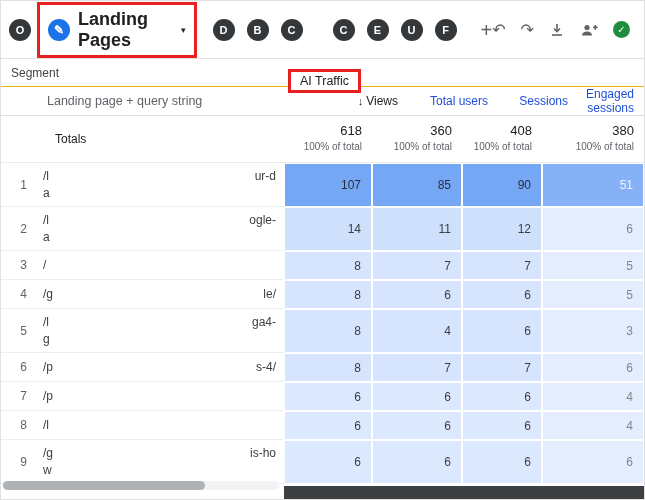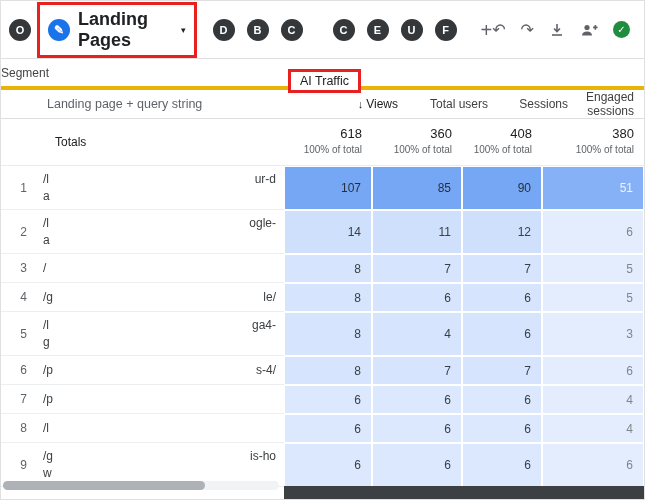--- a/index.html
+++ b/index.html
@@ -21,30 +21,30 @@
   .active-tab .circle{background:var(--accent-blue);margin-right:8px;font-size:12px;}
   .tab-label{font-size:18px;font-weight:600;color:#202124;}
   .caret{margin-left:7px;font-size:9px;color:#202124;}
   .add-btn{margin-left:18px;font-size:20px;color:#5f6368;cursor:pointer;line-height:1;}
   .toolbar{margin-left:auto;display:flex;align-items:center;gap:15px;color:#5f6368;padding-right:4px;}
   .ticon{font-size:16px;line-height:1;cursor:pointer;display:flex;align-items:center;}
   .ticon svg{display:block;}
   .check-badge{width:17px;height:17px;border-radius:50%;background:#1e8e3e;color:#fff;
     font-size:10px;display:flex;align-items:center;justify-content:center;cursor:pointer;}
   
-  .segment-row{height:27px;display:flex;align-items:center;
-    font-size:12px;color:#444;position:relative;border-bottom:4px solid #eab308;}
+  .segment-row{height:27px;display:flex;align-items:center;padding-left:10px;
+    font-size:12px;color:#444;position:relative;border-bottom:1px solid #eab308;}
   .ai-box{position:absolute;left:287px;top:10px;border:3px solid var(--annotation-red);
     padding:2px 9px;font-size:12.5px;color:#202124;background:#fff;}
   
   .grid-cols{display:grid;grid-template-columns:283px 88px 90px 80px 1fr;}
   
   .dim-row{height:28px;align-items:center;border-bottom:1px solid #dfdfdf;padding-left:36px;}
   .dim-label{padding-left:10px;font-size:12.5px;color:#5f6368;}
-  .col-h{text-align:right;padding-right:10px;font-size:12px;color:#404040;cursor:pointer;}
+  .col-h{text-align:right;padding-right:10px;font-size:12px;color:#1d4ed8;cursor:pointer;}
   .col-h.first{color:#202124;}
   .sort-arrow{font-size:11px;margin-right:3px;color:#202124;}
   
   .totals-row{height:46px;border-bottom:1px solid #ececec;}
   .totals-label{padding-left:54px;align-self:center;font-size:12px;color:#202124;font-weight:500;}
   .total-cell{text-align:right;padding:7px 10px 0 0;}
   .total-val{display:block;font-size:13px;color:#202124;}
   .total-pct{display:block;font-size:10px;color:#5f6368;margin-top:3px;}
   
   .row.tall{height:44px;}

